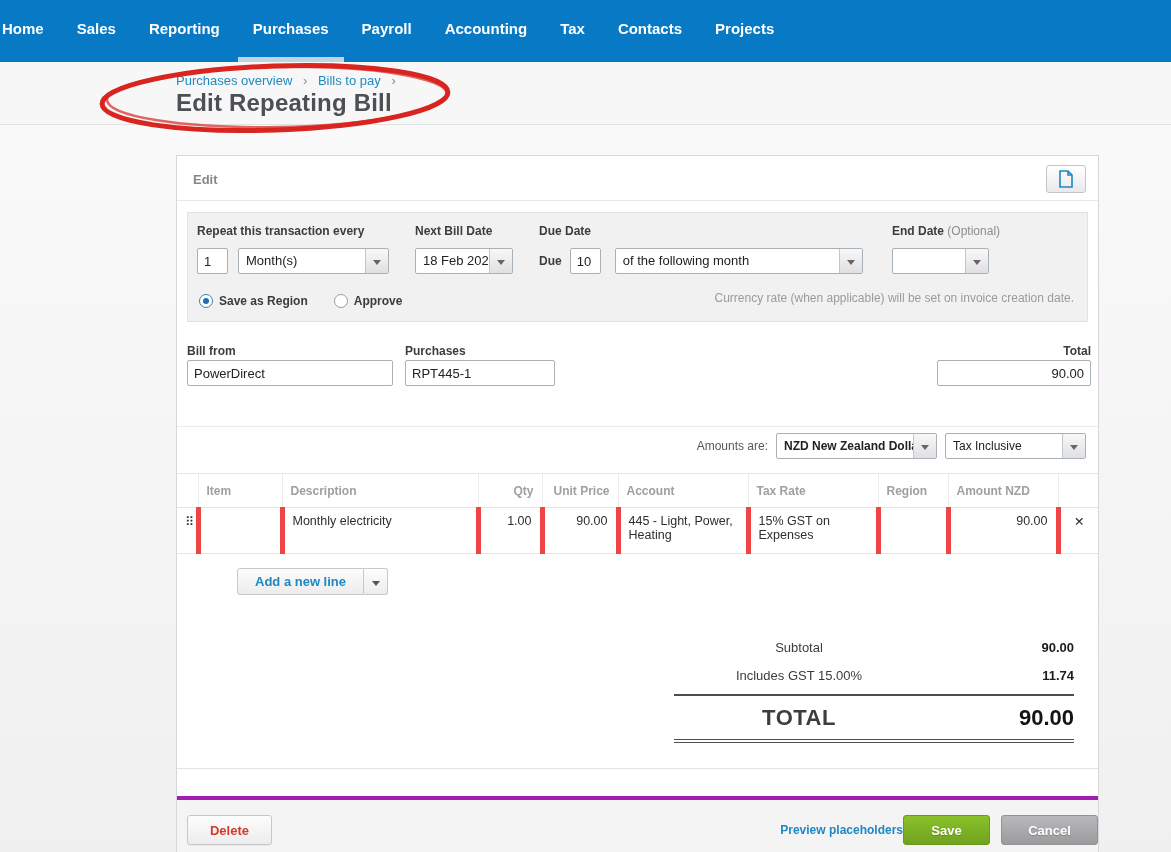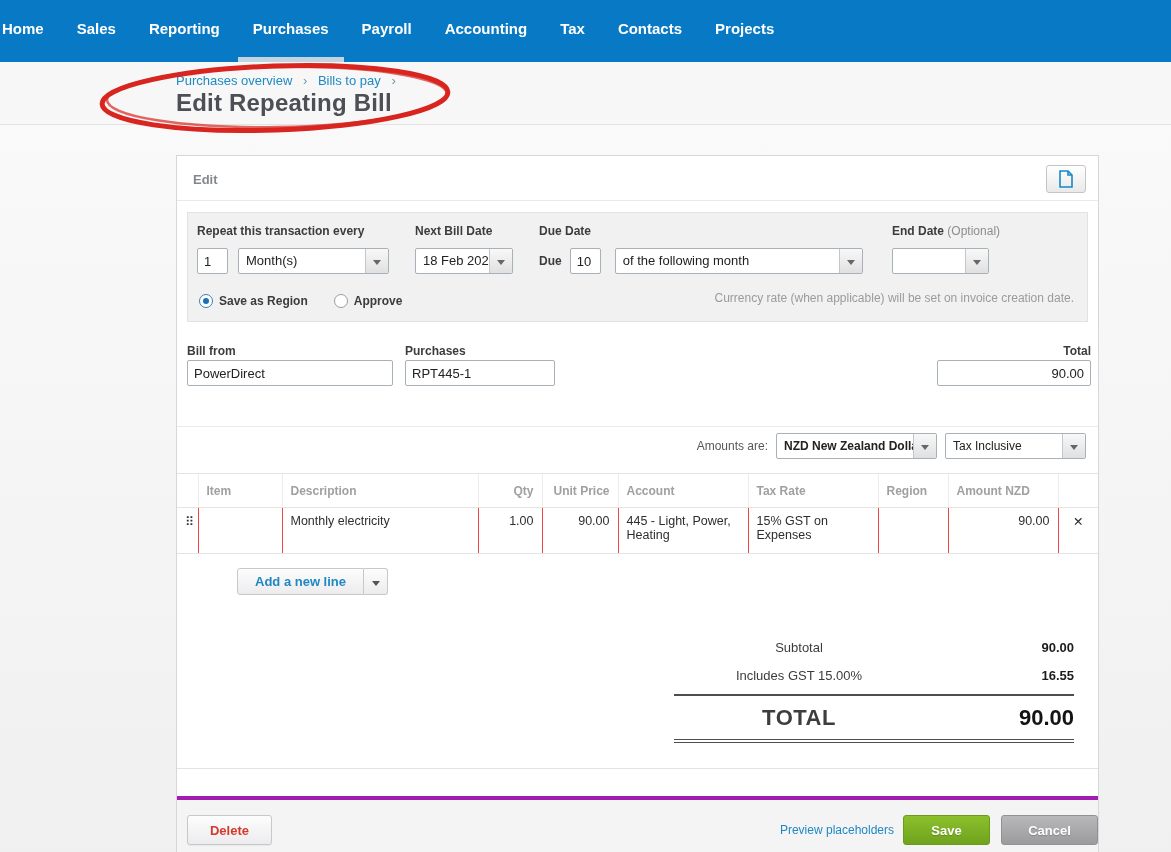--- a/index.html
+++ b/index.html
@@ -96,21 +96,21 @@
   .line-table { position:absolute; top:317px; left:0; width:100%; border-collapse:collapse; table-layout:fixed; }
   .line-table th {
     height:34px; font-size:12px; font-weight:bold; color:#a0a0a2; text-align:left;
     padding:0 8px; border-top:1px solid #e4e4e5; border-bottom:1px solid #e4e4e5;
     border-left:1px solid #ececed; vertical-align:middle;
   }
   .line-table th:first-child { border-left:none; }
   .line-table th.num { text-align:right; }
   .line-table td {
     height:46px; font-size:12.5px; color:#2e2e2f; padding:6px 8px; vertical-align:top;
-    border-left:1px solid #ef4444; border-bottom:1px solid #e4e4e5; background:#fff;
+    border-left:5px solid #ef4444; border-bottom:1px solid #e4e4e5; background:#fff;
   }
   .line-table td:first-child { border-left:none; }
   .line-table td.num { text-align:right; }
   .drag-cell { text-align:center; color:#aeaeb1; font-size:13px; padding-top:12px; cursor:grab; }
   .x-cell { text-align:center; color:#b4b4b7; font-size:14px; padding-top:12px; cursor:pointer; }
   
   .add-line { position:absolute; top:412px; left:20px; display:flex; cursor:pointer;margin-left:40px; }
   .add-line-main {
     height:27px; padding:0 17px; line-height:25px; font-size:13px; font-weight:bold; color:#1e87c4;
     background:linear-gradient(#fdfdfd,#ececee); border:1px solid #c8c8ca; border-radius:3px 0 0 3px;
@@ -143,21 +143,21 @@
   .btn {
     height:30px; border-radius:3px; font-family:"Liberation Sans",sans-serif;
     font-size:13px; font-weight:bold; cursor:pointer; border:1px solid transparent;
   }
   .btn-delete {
     position:absolute; left:10px; top:15px; width:85px;
     background:linear-gradient(#fdfdfd,#ececee); border-color:#c8c8ca; color:#d43a2c;
     box-shadow:0 1px 1px rgba(0,0,0,.05);
   }
   .footer-right { position:absolute; right:0; top:15px; display:flex; align-items:center; }
-  .preview-link { font-size:12px; font-weight:normal; color:#1e87c4; cursor:pointer; margin-right:9px; }
+  .preview-link { font-size:12px; font-weight:bold; color:#1e87c4; cursor:pointer; }
   .btn-save {
     width:87px; background:linear-gradient(#8bc02c,#70a31e); border-color:#699a1b; color:#fff;
     text-shadow:0 1px 1px rgba(0,0,0,.2); margin-right:11px;
   }
   .btn-cancel {
     width:97px; background:linear-gradient(#b8b8ba,#9b9b9d); border-color:#929294; color:#fff;
     text-shadow:0 1px 1px rgba(0,0,0,.2);
   }
 </style>
 </head>
@@ -307,21 +307,21 @@
     <div class="add-line-arrow"></div>
   </div>
 
   <div class="totals">
     <div class="trow">
       <div class="tlabel">Subtotal</div>
       <div class="tval">90.00</div>
     </div>
     <div class="trow gst">
       <div class="tlabel">Includes GST 15.00%</div>
-      <div class="tval">16.55</div>
+      <div class="tval">11.74</div>
     </div>
     <div class="tline"></div>
     <div class="trow grand">
       <div class="tlabel">TOTAL</div>
       <div class="tval">90.00</div>
     </div>
     <div class="tline-double"></div>
   </div>
 
   <div class="content-end"></div>

